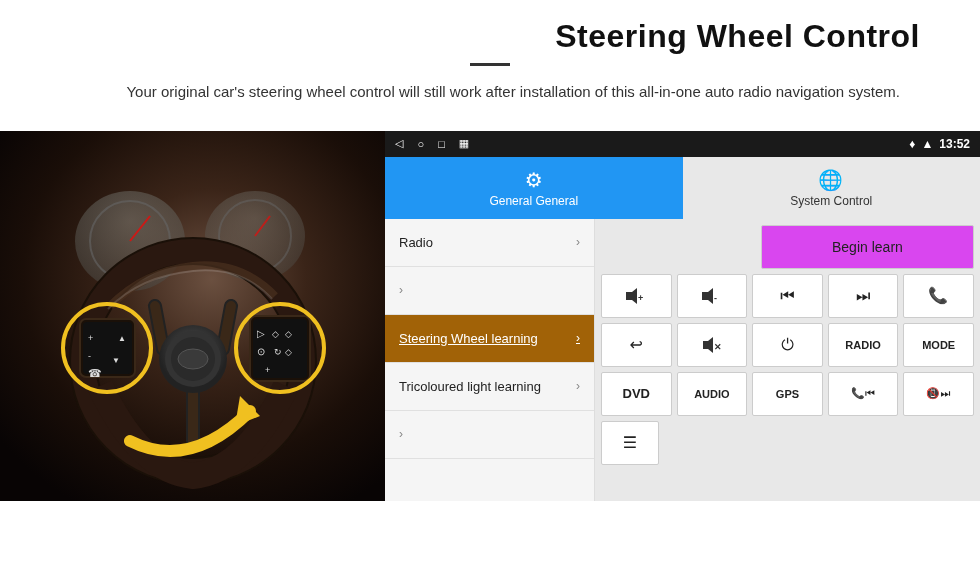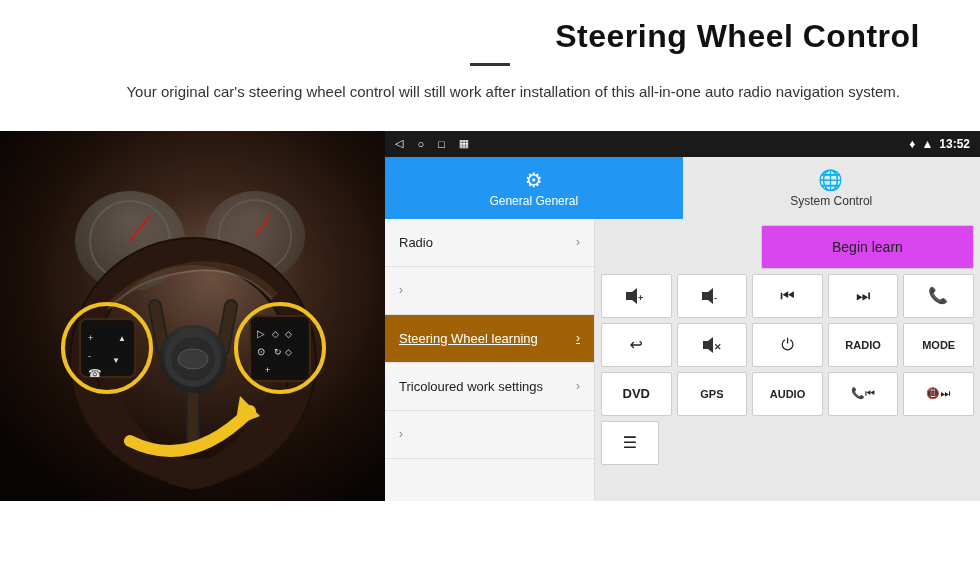--- a/index.html
+++ b/index.html
@@ -362,21 +362,21 @@
             <span class="chevron">›</span>
           </div>
           <div class="menu-item">
             <span class="chevron">›</span>
           </div>
           <div class="menu-item active">
             <span class="menu-item-label">Steering Wheel learning</span>
             <span class="chevron">›</span>
           </div>
           <div class="menu-item">
-            <span class="menu-item-label">Tricoloured work settings</span>
+            <span class="menu-item-label">Tricoloured light learning</span>
             <span class="chevron">›</span>
           </div>
           <div class="menu-item">
             <span class="chevron">›</span>
           </div>
         </div>
 
         <div class="right-panel">
 
           <div class="begin-learn-row">
@@ -410,22 +410,22 @@
                 <text x="13" y="14" font-size="9" fill="#333" font-weight="bold">✕</text>
               </svg>
             </div>
             <div class="ctrl-btn icon-btn">⏻</div>
             <div class="ctrl-btn" style="font-size:11px; font-weight:bold;">RADIO</div>
             <div class="ctrl-btn" style="font-size:11px; font-weight:bold;">MODE</div>
           </div>
 
           <div class="btn-row">
             <div class="ctrl-btn" style="font-size:13px; font-weight:bold;">DVD</div>
+            <div class="ctrl-btn" style="font-size:11px; font-weight:bold;">AUDIO</div>
             <div class="ctrl-btn" style="font-size:11px; font-weight:bold;">GPS</div>
-            <div class="ctrl-btn" style="font-size:11px; font-weight:bold;">AUDIO</div>
             <div class="ctrl-btn icon-btn" style="font-size:11px;">📞⏮</div>
             <div class="ctrl-btn icon-btn" style="font-size:11px;">📵⏭</div>
           </div>
 
           <div class="btn-row">
             <div class="ctrl-btn icon-btn" style="max-width: 58px;">☰</div>
           </div>
         </div>
       </div>
     </div>

